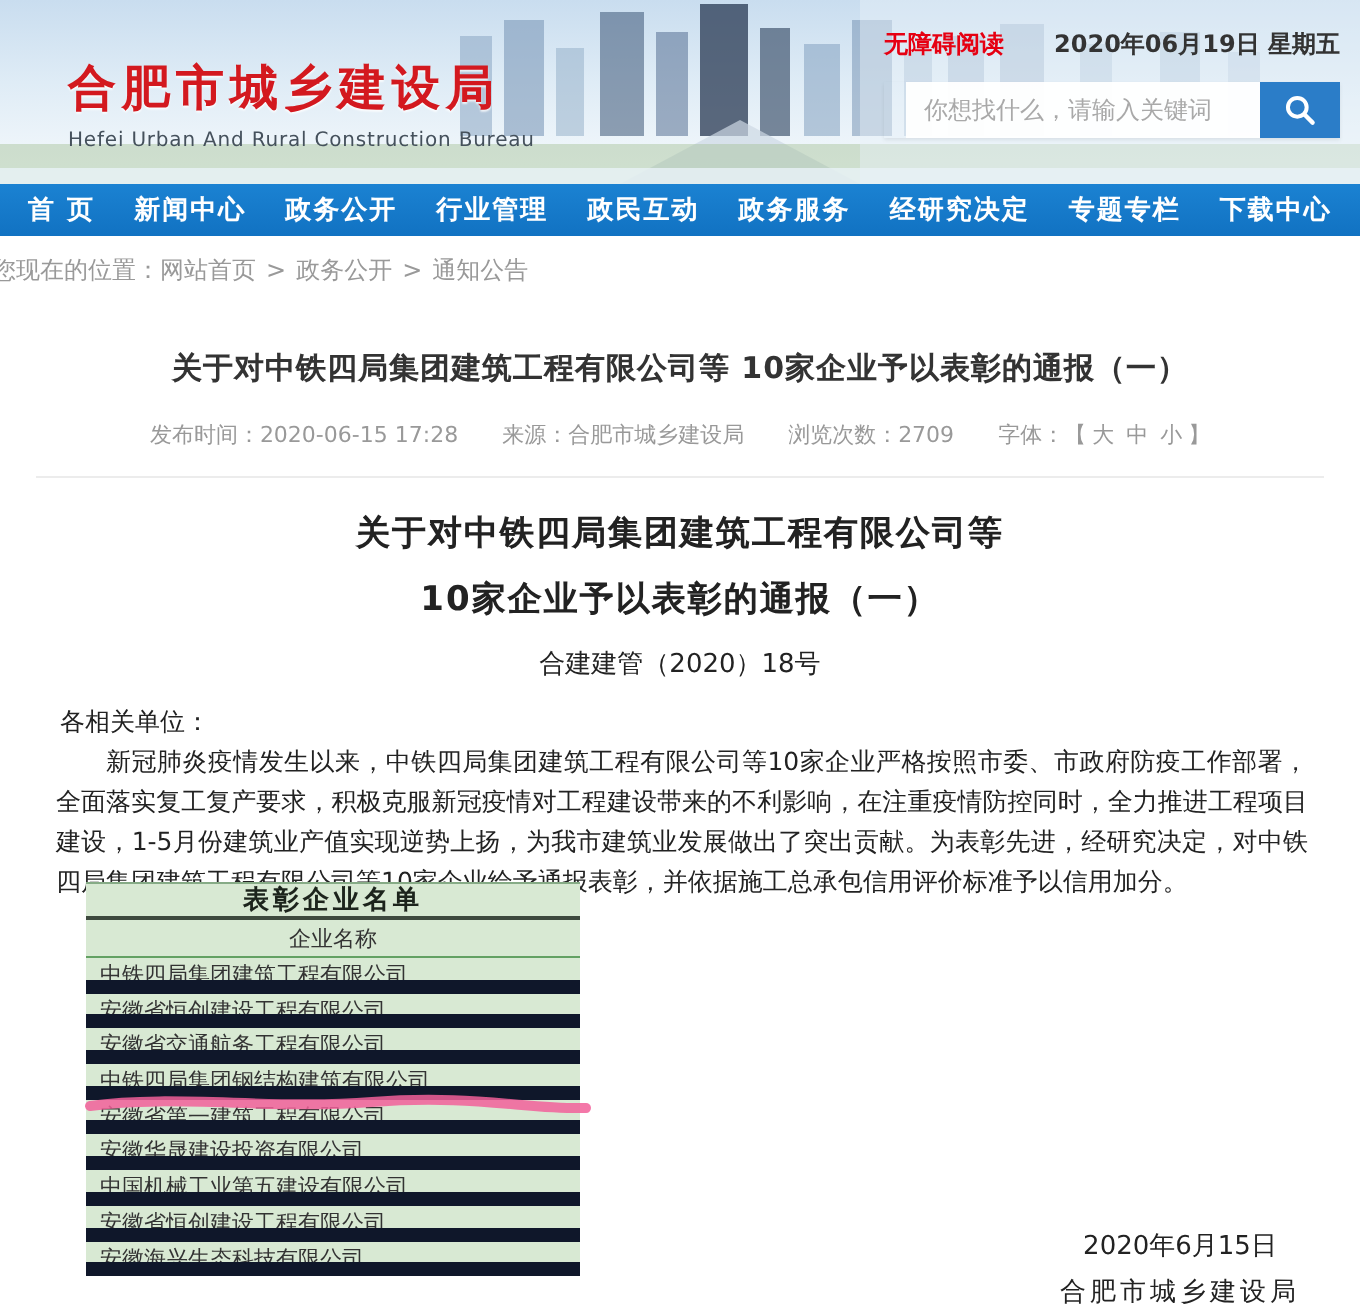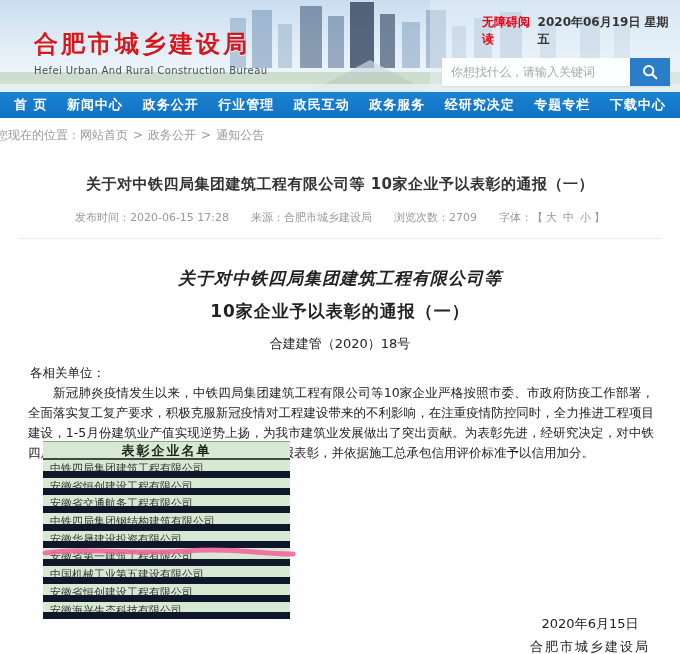--- a/index.html
+++ b/index.html
@@ -9,26 +9,26 @@
 
   
   .site-header { position:relative; height:92px; overflow:hidden;
     background:linear-gradient(180deg,#c9ddef 0%,#dfecf6 45%,#eef5fa 80%,#f4f9fc 100%); }
   .sky-svg { position:absolute; left:0; top:0; }
   .logo-block { position:absolute; left:34px; top:28px; z-index:2; }
   .logo-cn { font-size:24px; font-weight:bold; color:#d3191f; letter-spacing:3px;
     text-shadow:0 1px 1px rgba(255,255,255,.8); }
   .logo-en { margin-top:5px; font-size:10px; color:#45515c; letter-spacing:.4px; }
   .header-right { position:absolute; right:10px; top:14px; width:228px; z-index:2; }
-  .top-line { display:flex; justify-content:space-between; align-items:center;margin-left:40px; }
+  .top-line { display:flex; justify-content:space-between; align-items:center; }
   .acc-link { font-size:12px; font-weight:bold; color:#e60012; text-decoration:none; cursor:pointer; }
   .hdr-date { font-size:12px; font-weight:600; color:#333; }
   .search-row { display:flex; margin-top:10px; height:28px; box-shadow:0 1px 2px rgba(0,0,0,.08); }
   .search-input { flex:1; border:0; outline:none; padding:0 9px; font-size:12px; color:#333;
-    background:rgba(255,255,255,.95); }
+    background:rgba(255,255,255,.95);margin-left:11px; }
   .search-input::placeholder { color:#a9a9a9; }
   .search-btn { width:40px; border:0; background:#2b7dc8; cursor:pointer;
     display:flex; align-items:center; justify-content:center; }
 
   
   .main-nav { display:flex; justify-content:space-between; align-items:center;
     height:26px; padding:0 14px; background:linear-gradient(180deg,#1b82d2,#1172c2); }
   .main-nav a { color:#fff; font-size:13px; font-weight:bold; letter-spacing:1px;
     text-decoration:none; white-space:nowrap; cursor:pointer; }
 
@@ -42,21 +42,21 @@
   .article-header { padding-top:23px; }
   .page-title { text-align:center; font-size:15px; font-weight:bold; color:#333; letter-spacing:.5px; }
   .meta-line { display:flex; justify-content:center; gap:22px; margin-top:16px;
     font-size:11px; color:#999; }
   .meta-line a { color:#999; text-decoration:none; cursor:pointer; }
   .font-ctl a { margin:0 3px; }
   .hdr-divider { border:none; border-top:1px solid #ececec; margin:13px 18px 0 18px; }
 
   
   .doc-title { text-align:center; font-size:17px; font-weight:600; color:#222; letter-spacing:1px; }
-  .doc-title.l1 { margin-top:28px;font-style:italic; }
+  .doc-title.l1 { margin-top:16px; }
   .doc-title.l2 { margin-top:10px; }
   .doc-number { text-align:center; font-size:13px; font-weight:normal; color:#222; margin-top:12px; }
   .salutation { margin:10px 26px 0 30px; font-size:12.5px; color:#222; line-height:20px; }
   .doc-body { margin:0 26px 0 28px; font-size:12.5px; color:#222; line-height:20px;
     text-indent:2em; text-align:justify; }
 
   
   .award-table { position:absolute; left:43px; top:441px; width:247px;
     background:#d8e9d3; border-top:1px solid #86ab86; }
   .t-title { height:18px; line-height:18px; text-align:center; font-size:13px; font-weight:bold;
@@ -158,26 +158,27 @@
     <h3 class="doc-title l1">关于对中铁四局集团建筑工程有限公司等</h3>
     <h3 class="doc-title l2">10家企业予以表彰的通报（一）</h3>
     <div class="doc-number">合建建管（2020）18号</div>
 
     <p class="salutation">各相关单位：</p>
     <p class="doc-body">新冠肺炎疫情发生以来，中铁四局集团建筑工程有限公司等10家企业严格按照市委、市政府防疫工作部署，全面落实复工复产要求，积极克服新冠疫情对工程建设带来的不利影响，在注重疫情防控同时，全力推进工程项目建设，1-5月份建筑业产值实现逆势上扬，为我市建筑业发展做出了突出贡献。为表彰先进，经研究决定，对中铁四局集团建筑工程有限公司等10家企业给予通报表彰，并依据施工总承包信用评价标准予以信用加分。</p>
   </main>
 
   <div class="award-table">
     <div class="t-title">表彰企业名单</div>
+    <div class="t-col">企业名称</div>
     <div class="t-row">中铁四局集团建筑工程有限公司</div>
     <div class="t-row">安徽省恒创建设工程有限公司</div>
     <div class="t-row">安徽省交通航务工程有限公司</div>
     <div class="t-row">中铁四局集团钢结构建筑有限公司</div>
+    <div class="t-row">安徽省第一建筑工程有限公司</div>
     <div class="t-row">安徽华晟建设投资有限公司</div>
-    <div class="t-row">安徽省第一建筑工程有限公司</div>
     <div class="t-row">中国机械工业第五建设有限公司</div>
     <div class="t-row">安徽省恒创建设工程有限公司</div>
     <div class="t-row">安徽海兴生态科技有限公司</div>
     <svg class="marker-svg" width="256" height="18" viewBox="0 0 256 18">
       <path d="M4 8 C 45 2, 95 10, 145 6 S 225 10, 252 9" fill="none" stroke="#f2609a" stroke-width="5" stroke-linecap="round" opacity="0.85"></path>
     </svg>
   </div>
 
   <div class="sign-block">
     <div>2020年6月15日</div>

